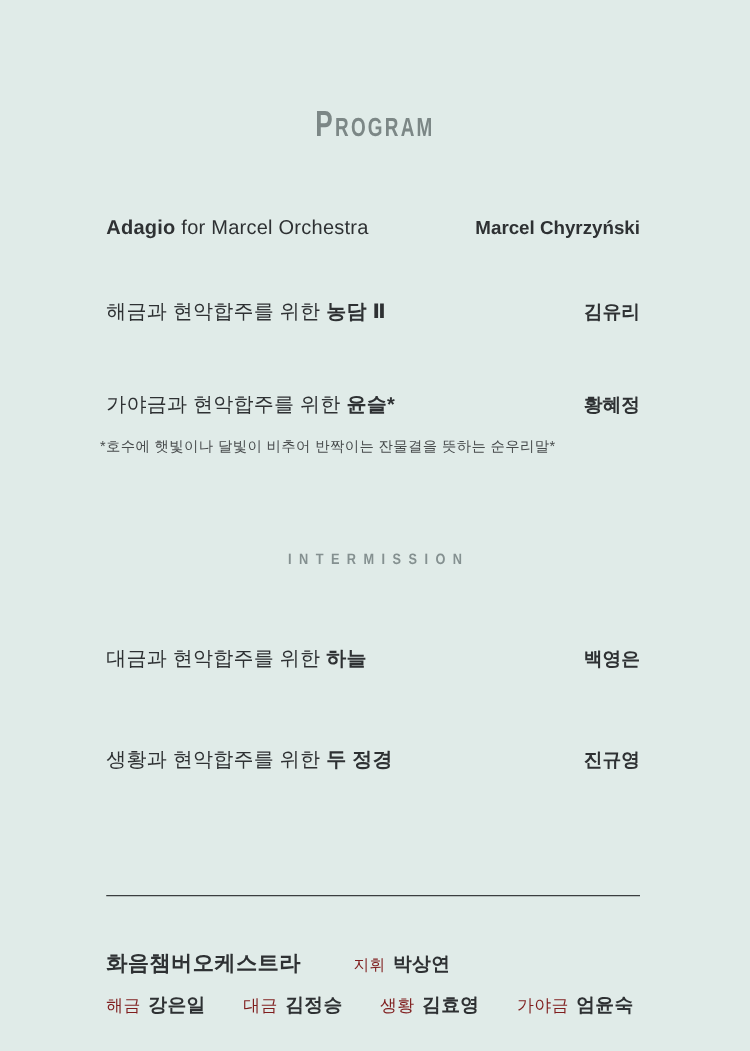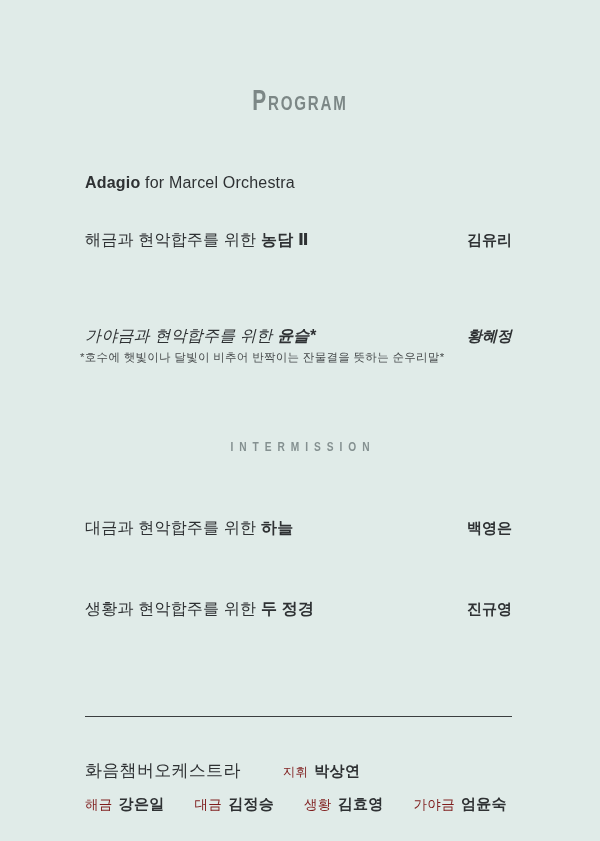--- a/index.html
+++ b/index.html
@@ -35,22 +35,22 @@
   }
   .piece { font-size: 16px; line-height: 22px; letter-spacing: 0.2px; }
   .piece .emph { font-weight: bold; }
   .composer {
     font-size: 15px;
     font-weight: bold;
     white-space: nowrap;
     text-align: right;
   }
   .row1 { top: 172px; }
-  .row2 { top: 229px; }
-  .row3 { top: 325px; font-style: italic; }
+  .row2 { top: 239px; }
+  .row3 { top: 314px; }
   .row4 { top: 517px; }
   .row5 { top: 598px; gap: 44px; }
 
   .footnote {
     top: 350px; left: 80px;
     font-size: 11.5px;
     letter-spacing: 0.3px;
     color: #474b4c;
   }
 
@@ -68,21 +68,21 @@
 
   
   .footer-rule {
     top: 716px; left: 85px; width: 427px;
     border-top: 1.5px solid #3a3e3f;
   }
   .footer-line1 {
     top: 726px; left: 85px; width: 427px;
     display: flex; align-items: baseline;
   }
-  .orchestra-name { font-size: 17px; font-weight: normal; letter-spacing: 0.3px; }
+  .orchestra-name { font-size: 17px; font-weight: bold; letter-spacing: 0.3px; }
   .conductor-group { margin-left: 42px; display: flex; align-items: baseline; }
   .role-label {
     font-size: 12.5px;
     color: #7f1d1d;
     margin-right: 6px;
     letter-spacing: 0.3px;
   }
   .person-name { font-size: 15px; font-weight: bold; letter-spacing: 0.3px; margin-top: 36px; }
   .footer-line2 {
     top: 759px; left: 85px; width: 460px;
@@ -91,20 +91,21 @@
   .performer { display: flex; align-items: baseline; margin-right: 30px; }
   .performer .role-label { font-size: 13.5px; }
 </style>
 </head>
 <body>
 
 <h1 class="abs program-title">PROGRAM</h1>
 
 <div class="abs row row1">
   <div class="piece"><span class="emph">Adagio</span><span> for Marcel Orchestra</span></div>
+  <div class="composer">Marcel Chyrzyński</div>
 </div>
 
 <div class="abs row row2">
   <div class="piece"><span>해금과 현악합주를 위한 </span><span class="emph">농담 Ⅱ</span></div>
   <div class="composer">김유리</div>
 </div>
 
 <div class="abs row row3">
   <div class="piece"><span>가야금과 현악합주를 위한 </span><span class="emph">윤슬*</span></div>
   <div class="composer">황혜정</div>

